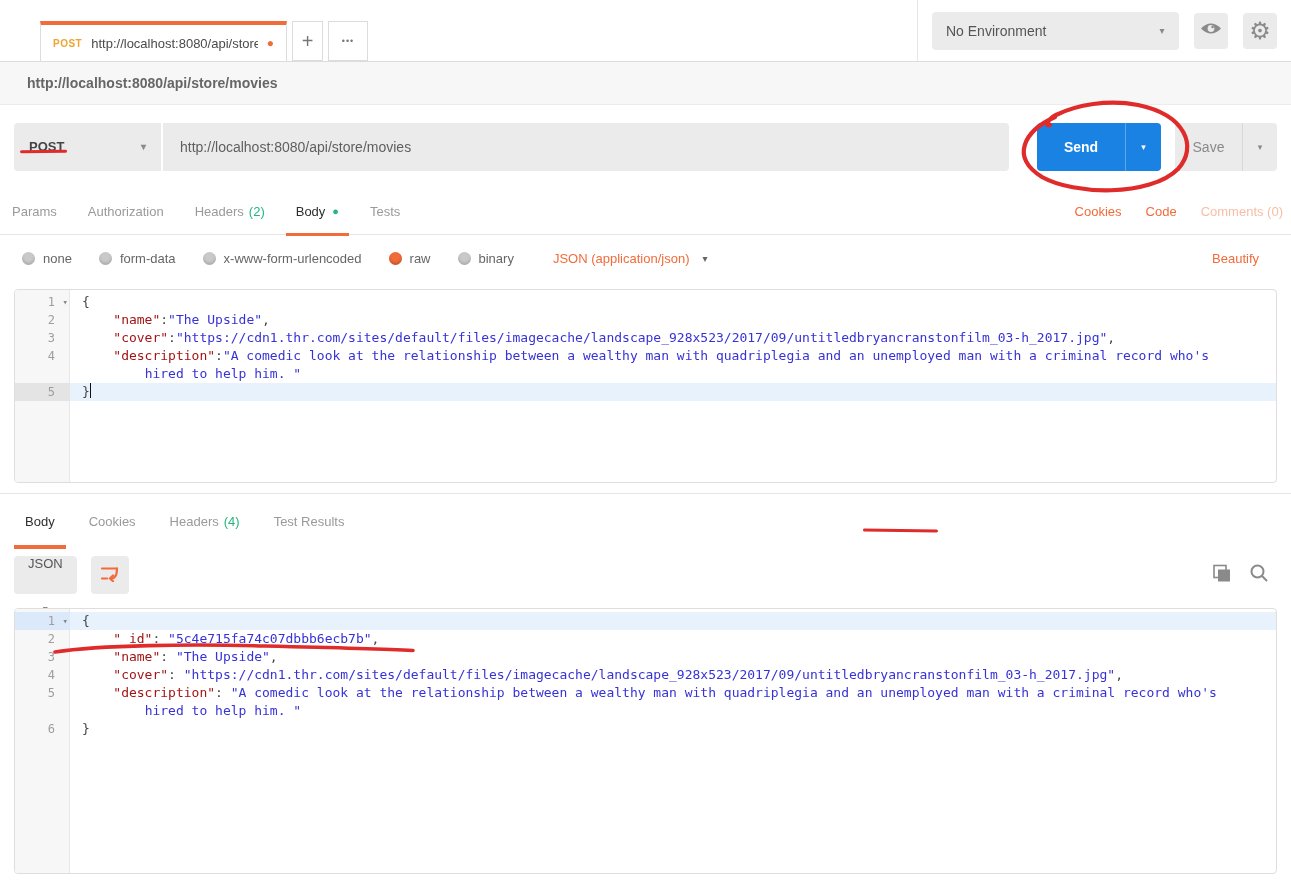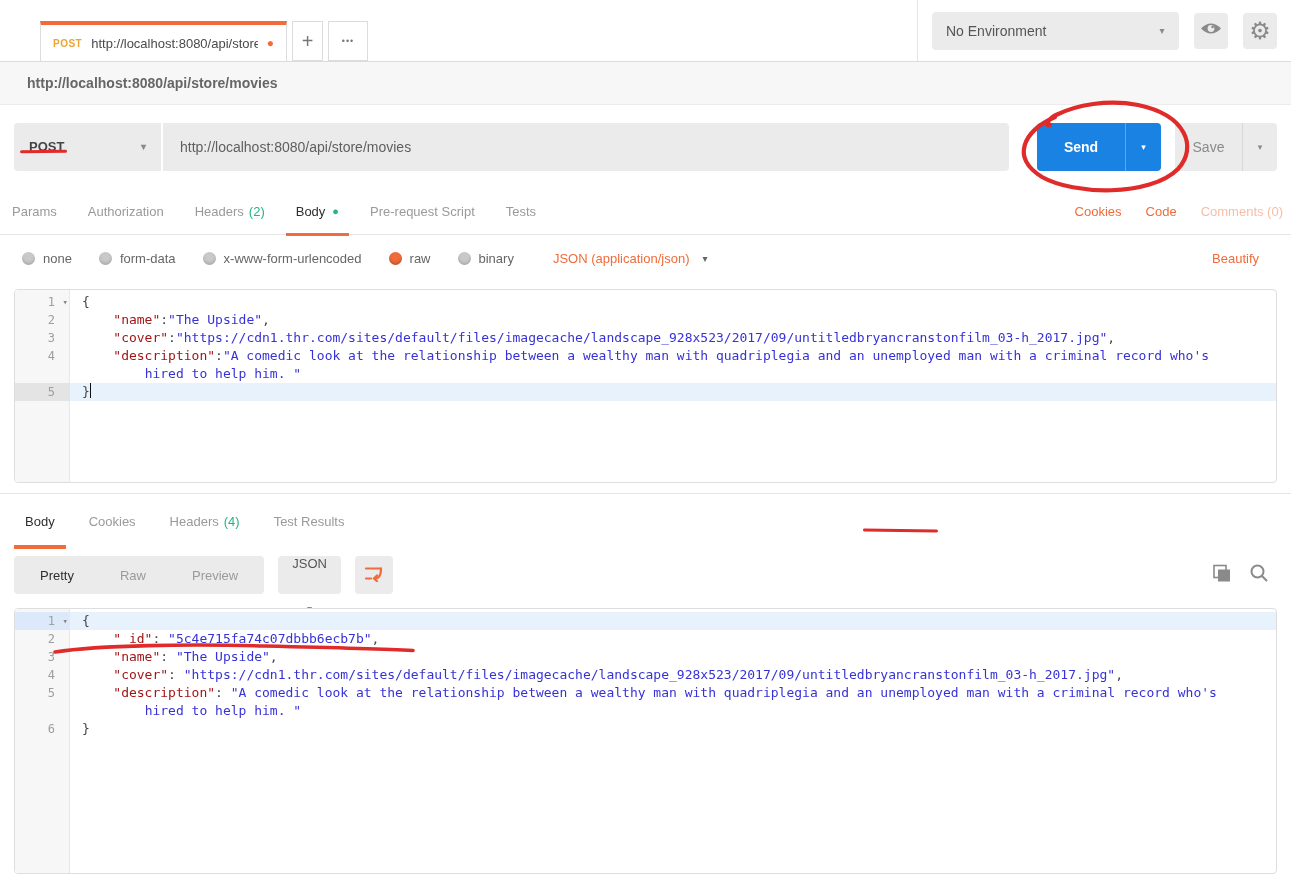--- a/index.html
+++ b/index.html
@@ -182,23 +182,20 @@
     </div>
   <div class="rq-tab">
     <span>Headers</span>
     <span class="count">(2)</span>
   </div>
   <div class="rq-tab active">
     <span>Body</span>
     <span class="body-dot">●</span>
   </div>
   <div class="rq-tab">
-      <span>Pre-request Script</span>
-    </div>
-  <div class="rq-tab">
       <span>Tests</span>
     </div>
   <div class="rq-links">
     <span class="rq-link">Cookies</span>
     <span class="rq-link">Code</span>
     <span class="rq-link dim">Comments (0)</span>
   </div>
 </div>
 
 <div class="mode-row">
@@ -271,25 +268,20 @@
   <div class="resp-tab">
     <span>Headers</span>
     <span class="count">(4)</span>
   </div>
   <div class="resp-tab">
       <span>Test Results</span>
     </div>
 </div>
 
 <div class="resp-toolbar">
-  <div class="seg">
-    <span class="seg-item active">Pretty</span>
-    <span class="seg-item">Raw</span>
-    <span class="seg-item">Preview</span>
-  </div>
   <div class="fmt-select">
     <span>JSON</span>
     <span class="chev">▾</span>
   </div>
   <div class="wrap-btn">
     <span>
       <svg width="19" height="17" viewBox="0 0 19 17" fill="none" stroke="#f26b3a" stroke-width="2.2" stroke-linecap="round">
         <path d="M2 3.5 H17"></path>
         <path d="M2 13.5 H7"></path>
         <path d="M17 3.5 C17 10.5 15 13.5 10.5 13.5" fill="none"></path>

